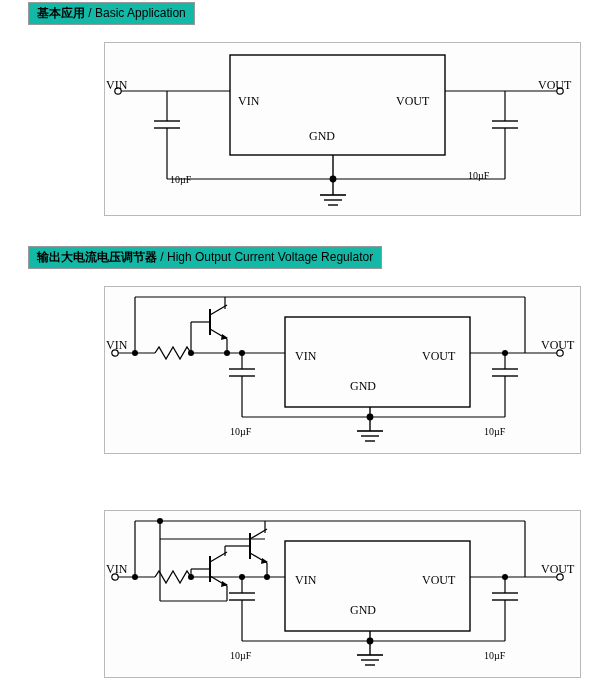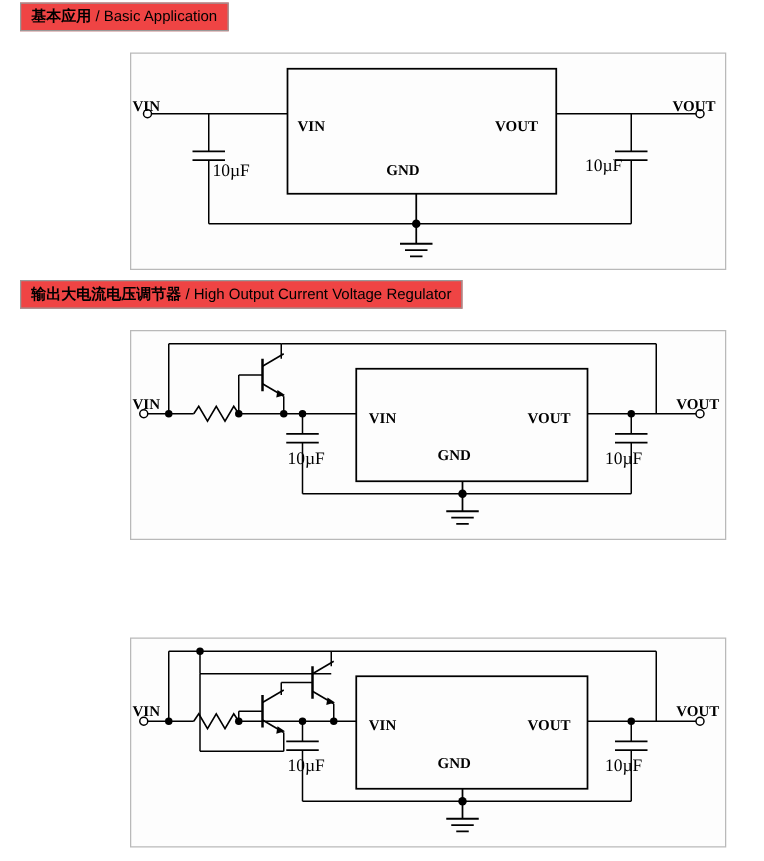--- a/index.html
+++ b/index.html
@@ -16,48 +16,49 @@
     overflow: hidden;
   }
   .section {
     position: absolute;
     left: 0;
     width: 611px;
   }
   .section-title {
     display: inline-block;
     border: 1px solid #999999;
-    background: #ef4444;
+    background: #14b8a6;
     padding: 3px 8px 4px 8px;
     font-size: 12px;
     line-height: 14px;
     white-space: nowrap;
-    margin-left: 16px;
+    margin-left: 28px;
   }
   .section-title .cn {
     font-weight: bold;
     font-size: 12px;
   }
   .section-title .en {
     font-size: 12px;
   }
   .diagram-box {
     position: absolute;
     border: 1px solid #b9b9b9;
     background: #fdfdfd;
     box-sizing: border-box;
   }
   svg { display: block; }
   .lbl-small {
     font-family: "Liberation Serif", serif;
-    font-size: 14px;
+    font-size: 10px;
+    margin-top: 44px;
   }
   .pin {
     font-family: "Liberation Serif", serif;
-    font-weight: bold;
+    font-weight: normal;
     font-size: 12px;
   }
 </style>
 </head>
 <body>
 
 <div class="section" style="top:0px;height:222px;">
   <div class="section-title" style="margin-top:2px;">
     <span class="cn">基本应用</span><span class="en"> / </span><span class="en">Basic Application</span>
   </div>
@@ -99,21 +100,21 @@
   
   <div class="pin" style="position:absolute;left:106px;top:78px;">VIN</div>
   <div class="pin" style="position:absolute;left:538px;top:78px;">VOUT</div>
   <div class="pin" style="position:absolute;left:238px;top:94px;">VIN</div>
   <div class="pin" style="position:absolute;left:396px;top:94px;">VOUT</div>
   <div class="pin" style="position:absolute;left:309px;top:129px;">GND</div>
   <div class="lbl-small" style="position:absolute;left:170px;top:130px;">10µF</div>
   <div class="lbl-small" style="position:absolute;left:468px;top:126px;">10µF</div>
 </div>
 
-<div class="section" style="top:222px;height:222px;">
+<div class="section" style="top:244px;height:222px;">
   <div class="section-title" style="margin-top:2px;">
     <span class="cn">输出大电流电压调节器</span><span class="en"> / </span><span class="en">High Output Current Voltage Regulator</span>
   </div>
 
   <div class="diagram-box" style="left:104px;top:42px;width:477px;height:168px;">
     <svg width="475" height="166" viewBox="0 0 475 166">
 
       <rect x="180" y="30" width="185" height="90" fill="none" stroke="#000" stroke-width="1.4"></rect>
 
       <circle cx="10" cy="66" r="3.2" fill="#fff" stroke="#000" stroke-width="1.2"></circle>

